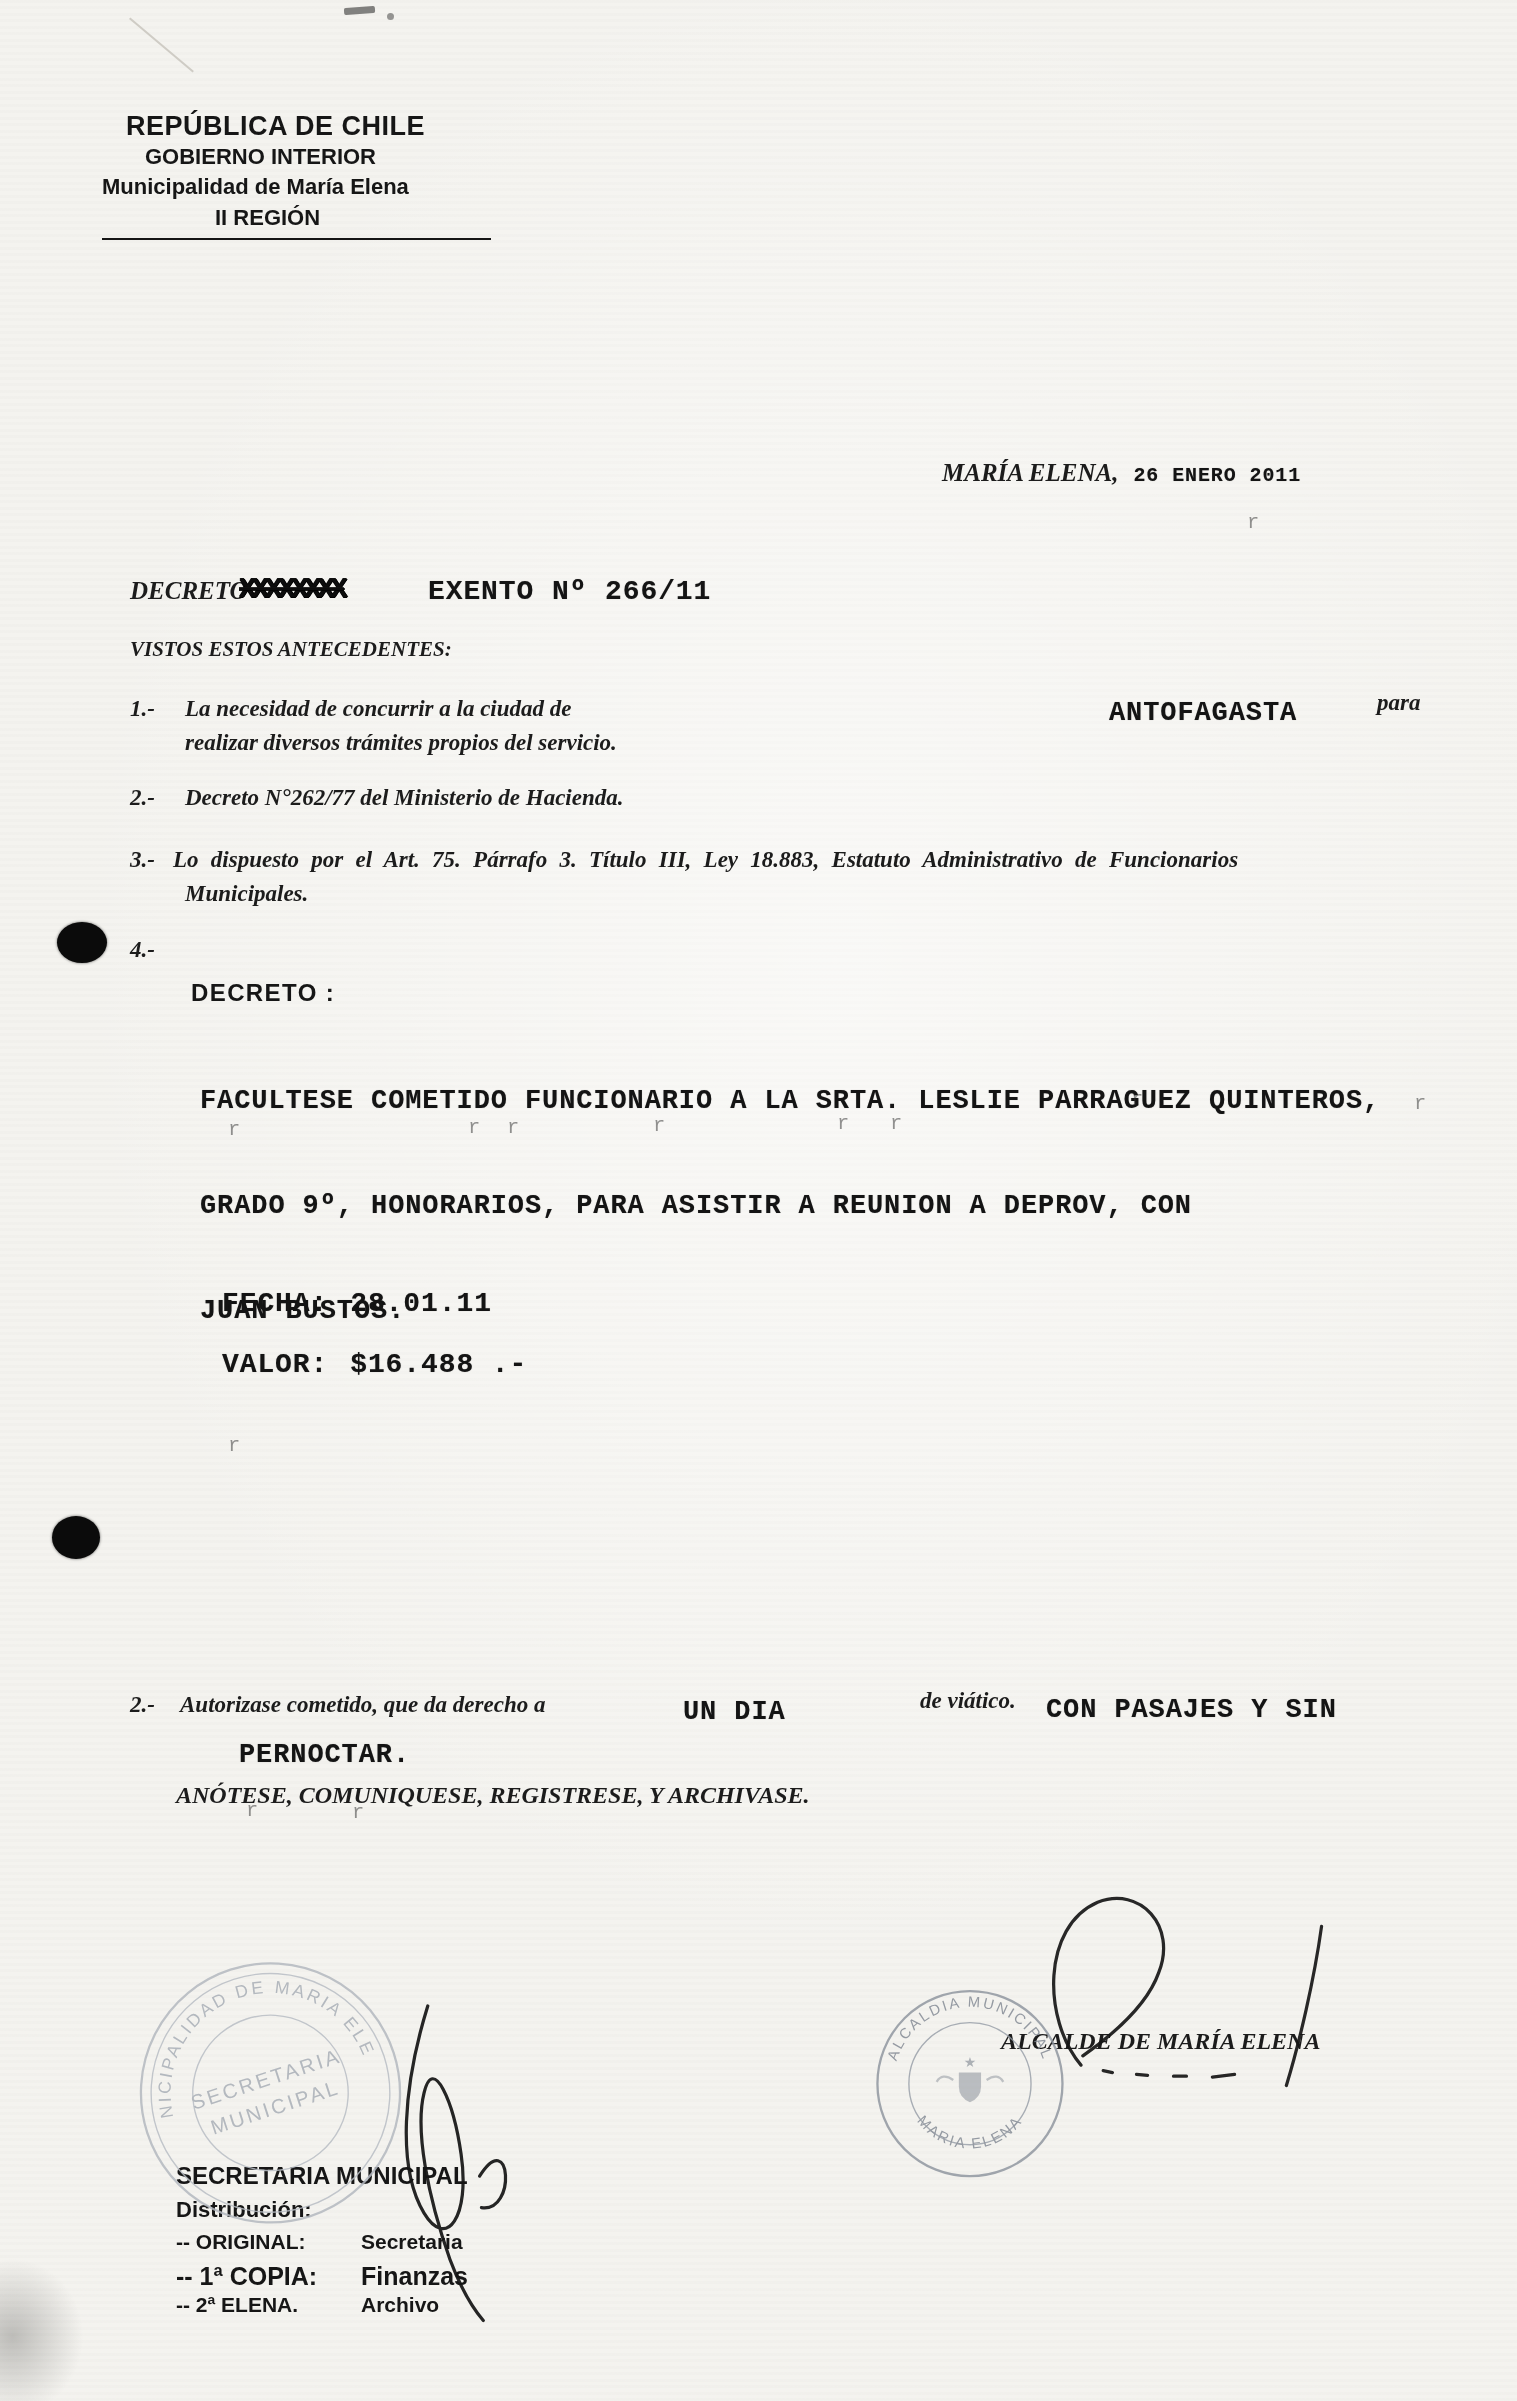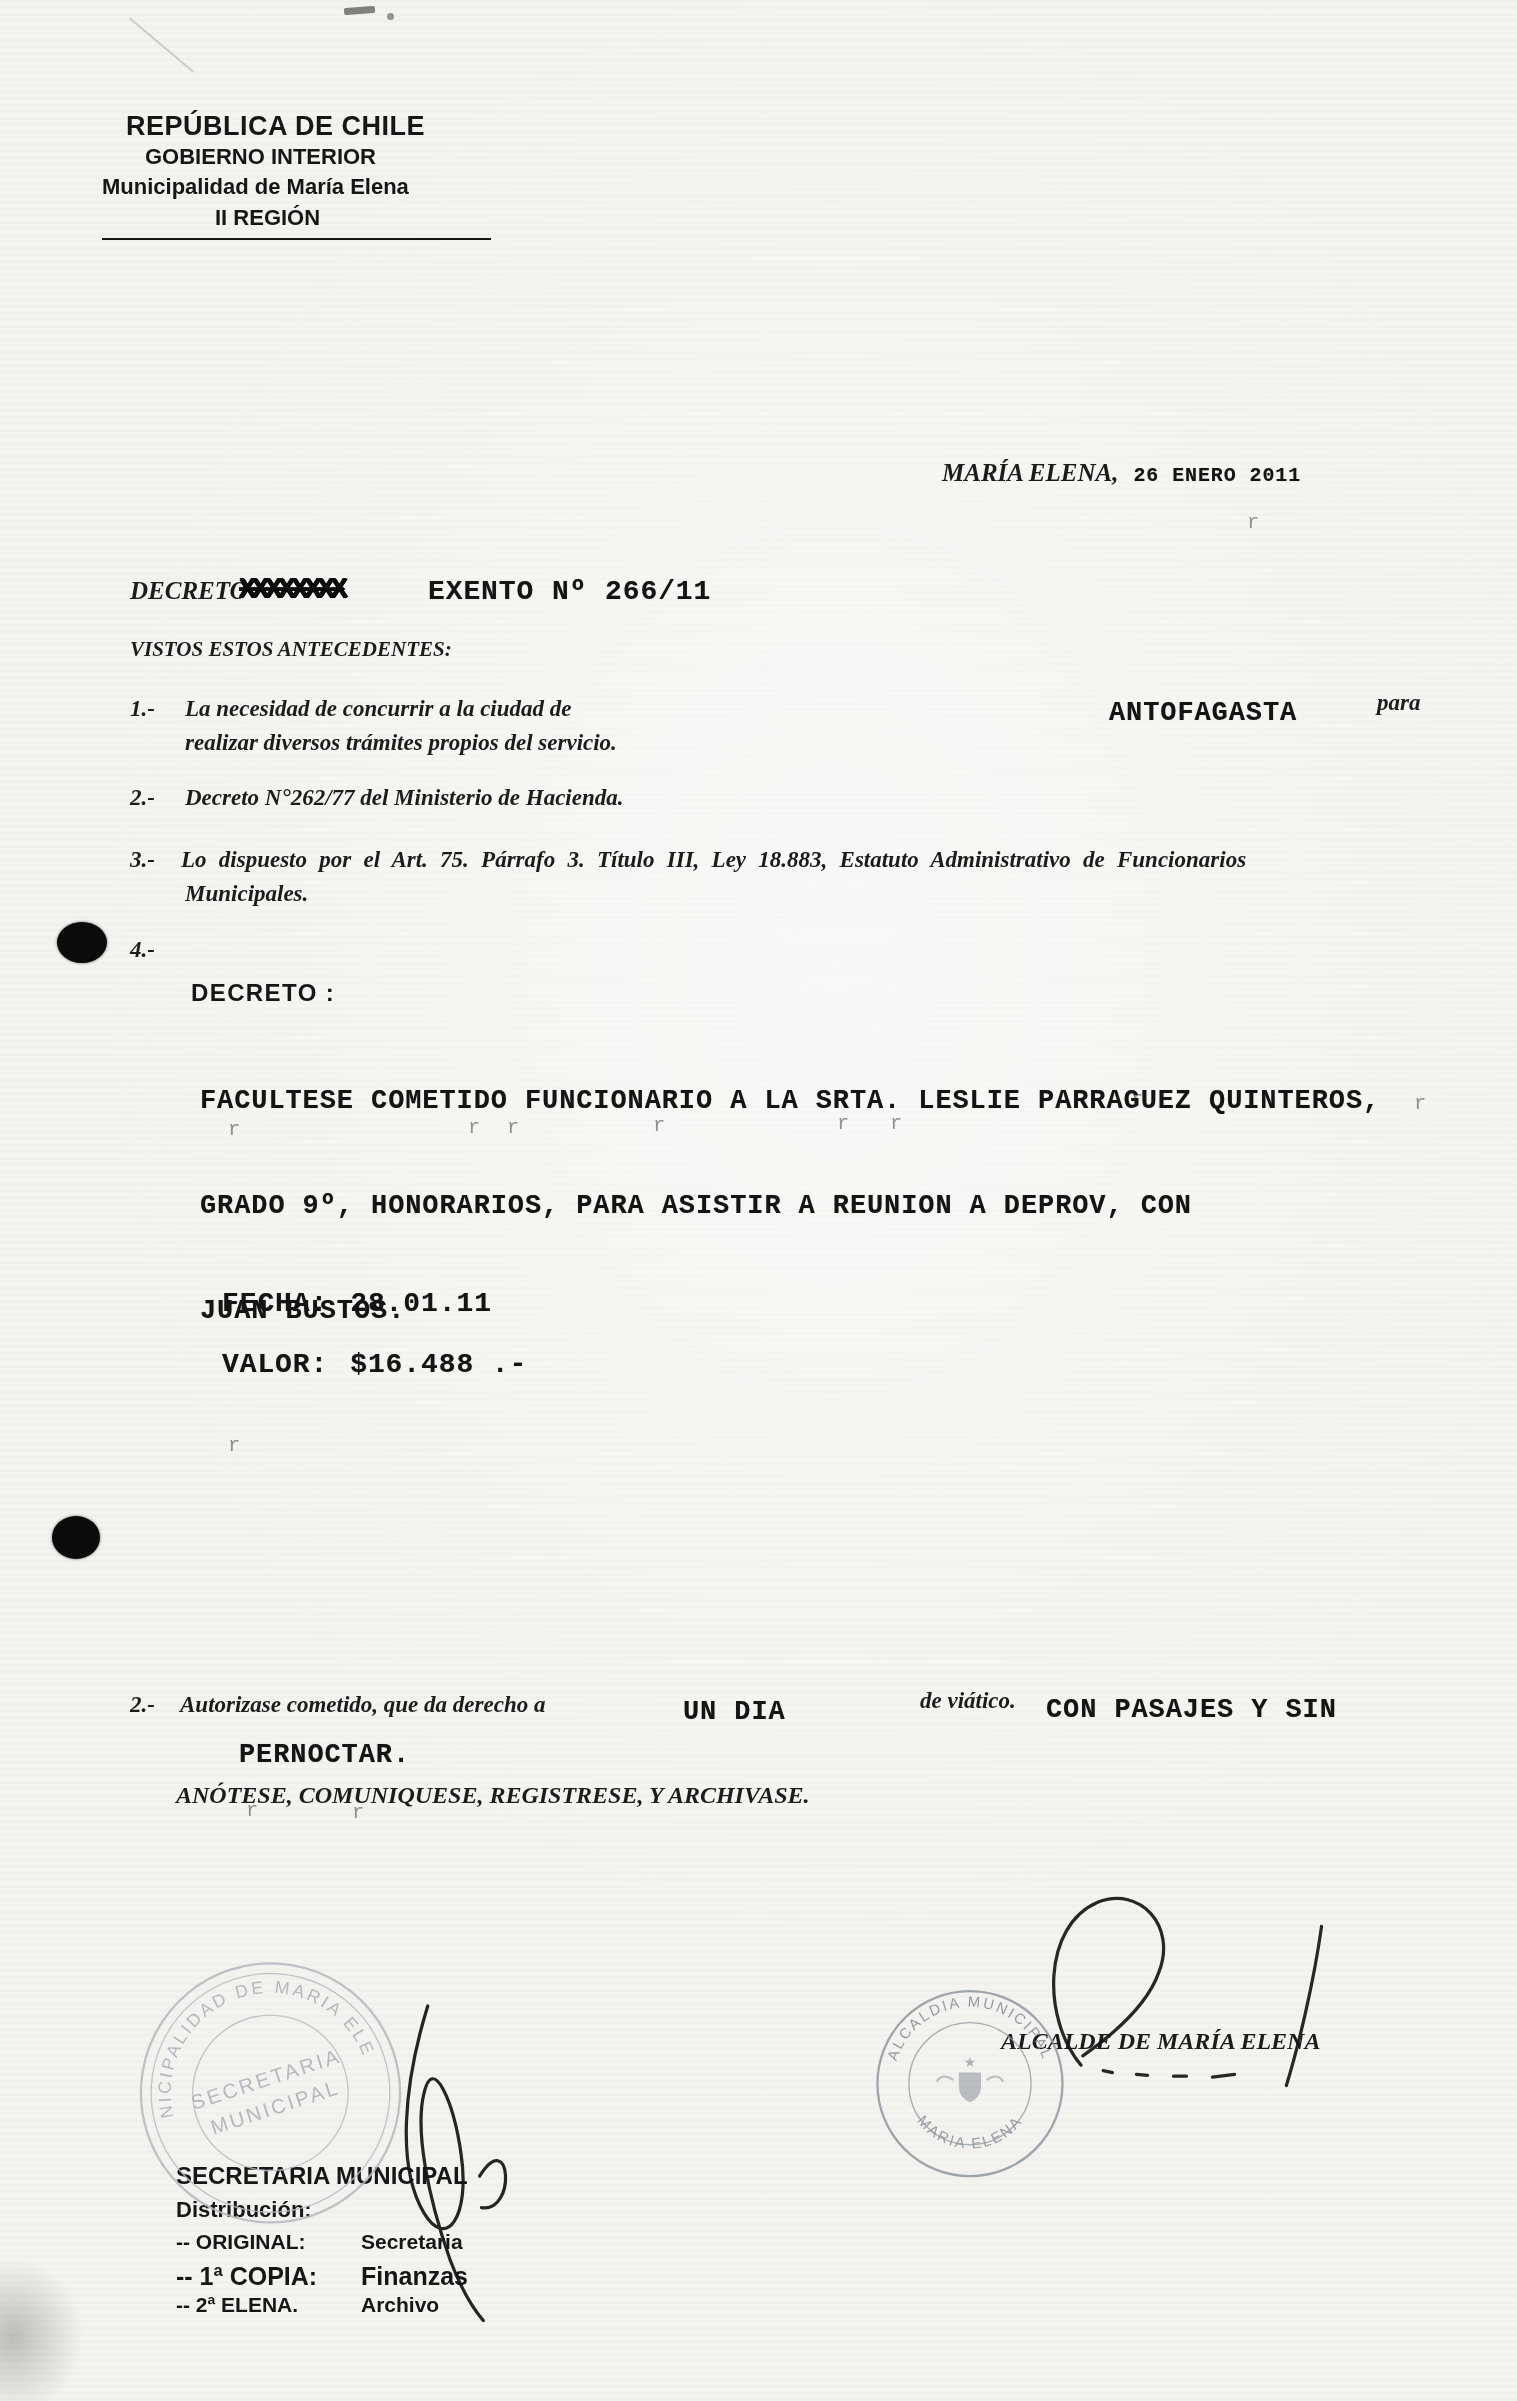--- a/index.html
+++ b/index.html
@@ -101,21 +101,21 @@
   <span class="abs serif-i item-num" style="left:130px; top:696px;">1.-</span>
   <span class="abs serif-i item-text" style="left:185px; top:696px;">La necesidad de concurrir a la ciudad de</span>
   <span class="abs mono" style="left:1109px; top:698px; font-size:27px;">ANTOFAGASTA</span>
   <span class="abs serif-i item-text" style="left:1377px; top:690px;">para</span>
   <span class="abs serif-i item-text" style="left:185px; top:730px;">realizar diversos trámites propios del servicio.</span>
 
   <span class="abs serif-i item-num" style="left:130px; top:785px;">2.-</span>
   <span class="abs serif-i item-text" style="left:185px; top:785px;">Decreto N°262/77 del Ministerio de Hacienda.</span>
 
   <span class="abs serif-i item-num" style="left:130px; top:847px;">3.-</span>
-  <span class="abs serif-i item-text ws6" style="left:181px; top:847px;">Lo dispuesto por el Art. 75. Párrafo 3. Título III, Ley 18.883, Estatuto Administrativo de Funcionarios</span>
+  <span class="abs serif-i item-text ws6" style="left:173px; top:847px;">Lo dispuesto por el Art. 75. Párrafo 3. Título III, Ley 18.883, Estatuto Administrativo de Funcionarios</span>
   <span class="abs serif-i item-text" style="left:185px; top:881px;">Municipales.</span>
 
   <span class="abs serif-i item-num" style="left:130px; top:937px;">4.-</span>
 
   <div class="holedot" style="left:57px; top:922px; width:50px; height:41px;"></div>
   <div class="holedot" style="left:52px; top:1516px; width:48px; height:43px;"></div>
 
   <span class="abs sans" style="left:191px; top:979px; font-size:24px; font-weight:bold; letter-spacing:1.4px;">DECRETO :</span>
 
   <div class="abs mono typed-body" style="left:200px; top:1014px;">

